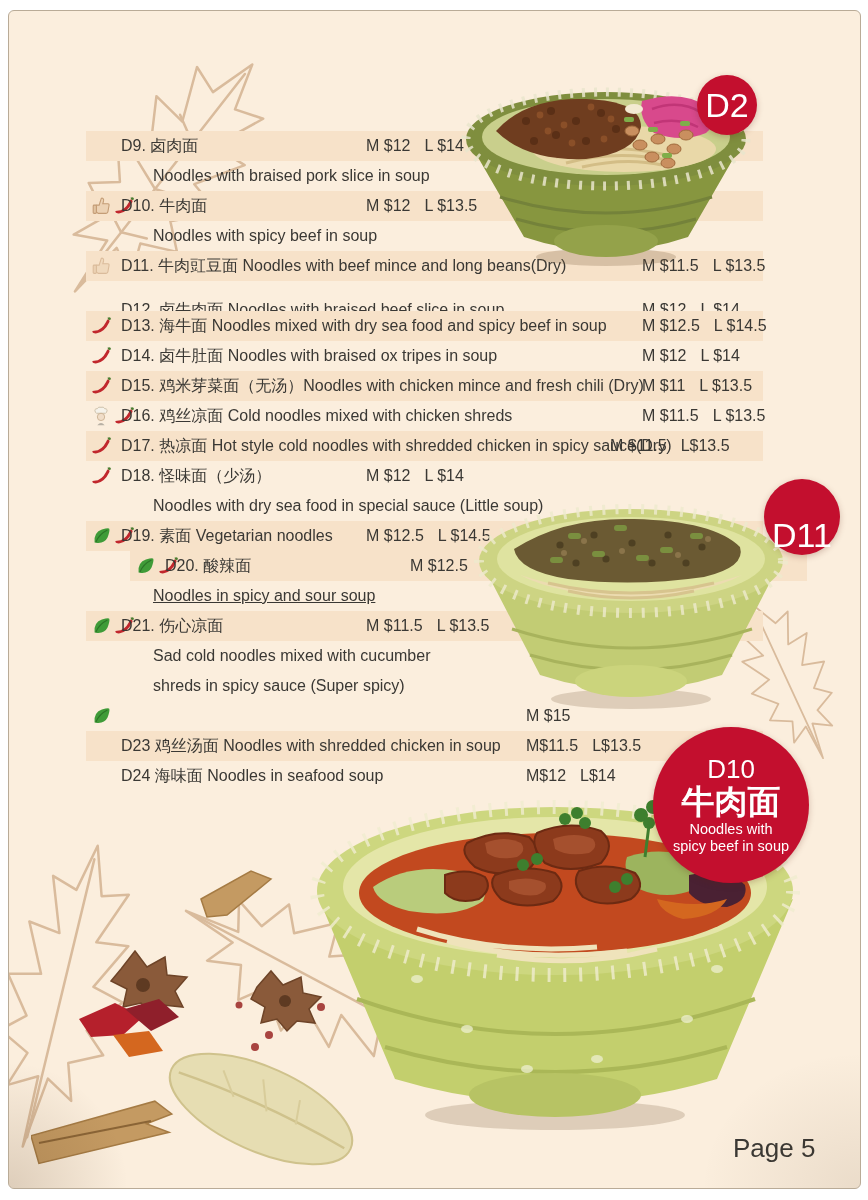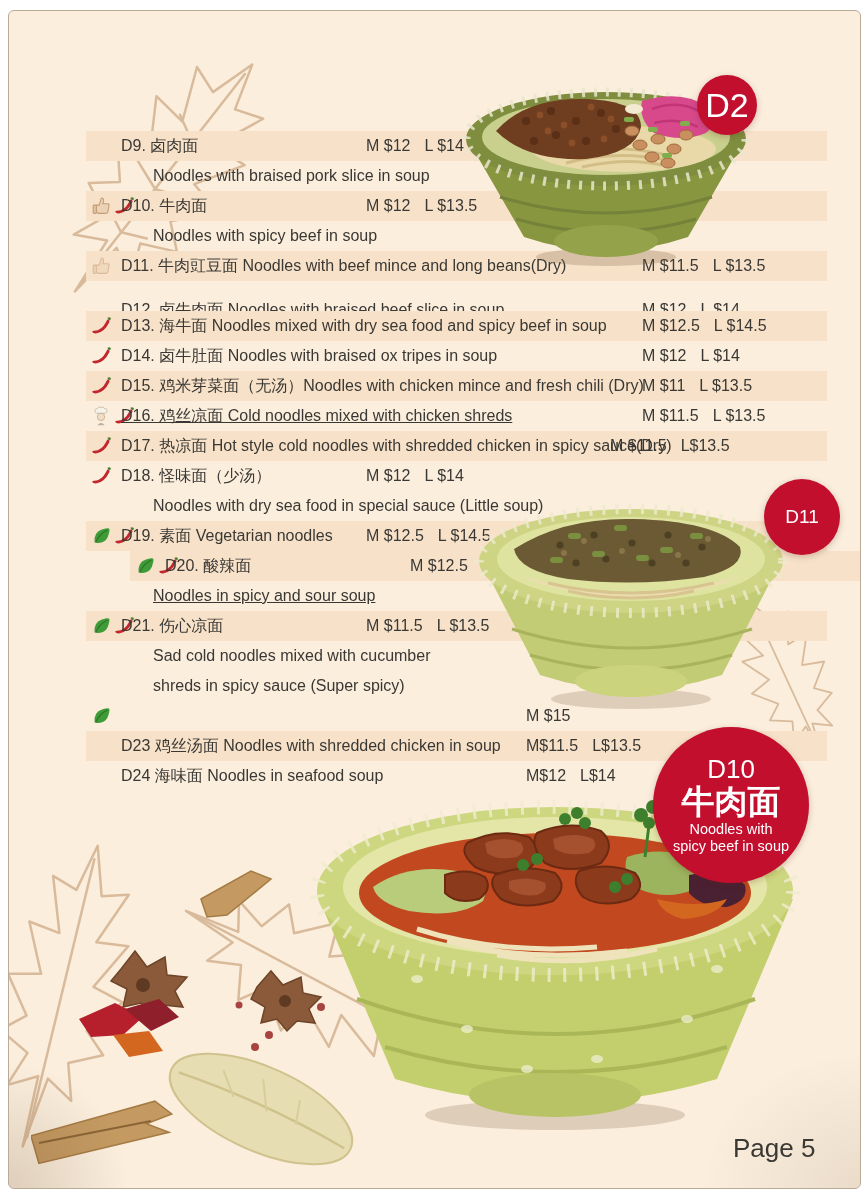--- a/index.html
+++ b/index.html
@@ -3,36 +3,36 @@
 <meta charset="utf-8">
 <style>
   html,body{margin:0;padding:0;background:#ffffff;}
   body{font-family:"Liberation Sans","DejaVu Sans",sans-serif;}
   .stage{position:relative;width:868px;height:1200px;background:#ffffff;overflow:hidden;}
   .page{position:absolute;left:8px;top:10px;width:851px;height:1177px;
         background:#fbeedd;border:1px solid #b9ab97;border-radius:6px;overflow:hidden;}
   
   .deco{position:absolute;pointer-events:none;}
   
-  .row{position:absolute;left:77px;width:741px;height:30px;line-height:30px;
+  .row{position:absolute;left:77px;width:677px;height:30px;line-height:30px;
        font-size:16px;color:#3a3834;white-space:nowrap;}
   .row.band{background:#f7e2c9;}
   .row .icons{position:absolute;left:4px;top:4px;height:22px;display:flex;gap:1px;}
   .row .icons svg{width:22px;height:22px;}
   .row .label{position:absolute;top:0;}
   .row .price{position:absolute;top:0;font-weight:400;}
   .price .pm{display:inline-block;}
   .price .pl{display:inline-block;margin-left:14px;}
   
   .badge{position:absolute;background:#c30f2e;border-radius:50%;color:#ffffff;
          display:flex;flex-direction:column;align-items:center;justify-content:center;
          text-align:center;z-index:6;box-shadow:0 2px 6px rgba(90,30,20,.25);}
   .badge .code{font-weight:400;}
   .badge-d2{left:688px;top:64px;width:60px;height:60px;font-size:34px;}
-  .badge-d11{left:755px;top:468px;width:76px;height:76px;font-size:19px;}
+  .badge-d11{left:755px;top:468px;width:76px;height:76px;font-size:34px;justify-content:flex-end;}
   .badge-d10{left:644px;top:716px;width:156px;height:156px;}
   .badge-d10 .code{font-size:26px;line-height:28px;}
   .badge-d10 .zh{font-size:33px;font-weight:700;line-height:38px;font-family:"Liberation Serif","DejaVu Serif",serif;}
   .badge-d10 .en{font-size:14.5px;line-height:17px;width:120px;font-weight:400;}
   .bowl{position:absolute;z-index:4;}
   .pagenum{position:absolute;left:724px;top:1122px;font-size:26px;color:#3a3834;z-index:7;}
   .corner-shade{position:absolute;pointer-events:none;z-index:8;}
 </style>
 </head>
 <body>
@@ -143,21 +143,21 @@
             <svg viewBox="0 0 24 24">
               <path d="M6,8 Q4,4 8,4 Q9,1.5 12,2.5 Q15,1.5 16,4 Q20,4 18,8 L17,9 L7,9 Z" fill="#f5f2ea" stroke="#c9bda6" stroke-width="1"></path>
               <circle cx="12" cy="13" r="4" fill="#f0ddc8" stroke="#cbb193" stroke-width="1"></circle>
               <path d="M8,22 Q12,17.5 16,22 Z" fill="#b7b0a4"></path>
             </svg>
             <svg viewBox="0 0 24 24">
               <path d="M19.5,4.5 Q22,5.5 21,8 Q16,18.5 7.5,20 Q3.5,20.5 2.5,18.5 Q2.2,17.3 4.5,17.3 Q13,16.5 17.5,7.5 Q18.5,5 19.5,4.5 Z" fill="#c1272d"></path>
               <path d="M19,3 Q22.5,1.5 23,4.5 L20.6,5.8 Q19.6,4.2 19,3 Z" fill="#4a7c2f"></path>
             </svg>
           </span>
-          <span class="label" style="left: 35px; text-decoration: underline;">D16. 鸡丝凉面  Cold noodles mixed with chicken shreds</span>
+          <span class="label" style="left: 35px;">D16. 鸡丝凉面  Cold noodles mixed with chicken shreds</span>
           <span class="price" style="left: 556px;"><span class="pm">M $11.5</span><span class="pl">L $13.5</span></span>
         </div>
         <div class="row band" style="top: 420px;">
           <span class="icons">
             <svg viewBox="0 0 24 24">
               <path d="M19.5,4.5 Q22,5.5 21,8 Q16,18.5 7.5,20 Q3.5,20.5 2.5,18.5 Q2.2,17.3 4.5,17.3 Q13,16.5 17.5,7.5 Q18.5,5 19.5,4.5 Z" fill="#c1272d"></path>
               <path d="M19,3 Q22.5,1.5 23,4.5 L20.6,5.8 Q19.6,4.2 19,3 Z" fill="#4a7c2f"></path>
             </svg>
           </span>
           <span class="label" style="left: 35px;">D17. 热凉面 Hot style cold noodles with shredded chicken in spicy sauce(Dry)</span>

